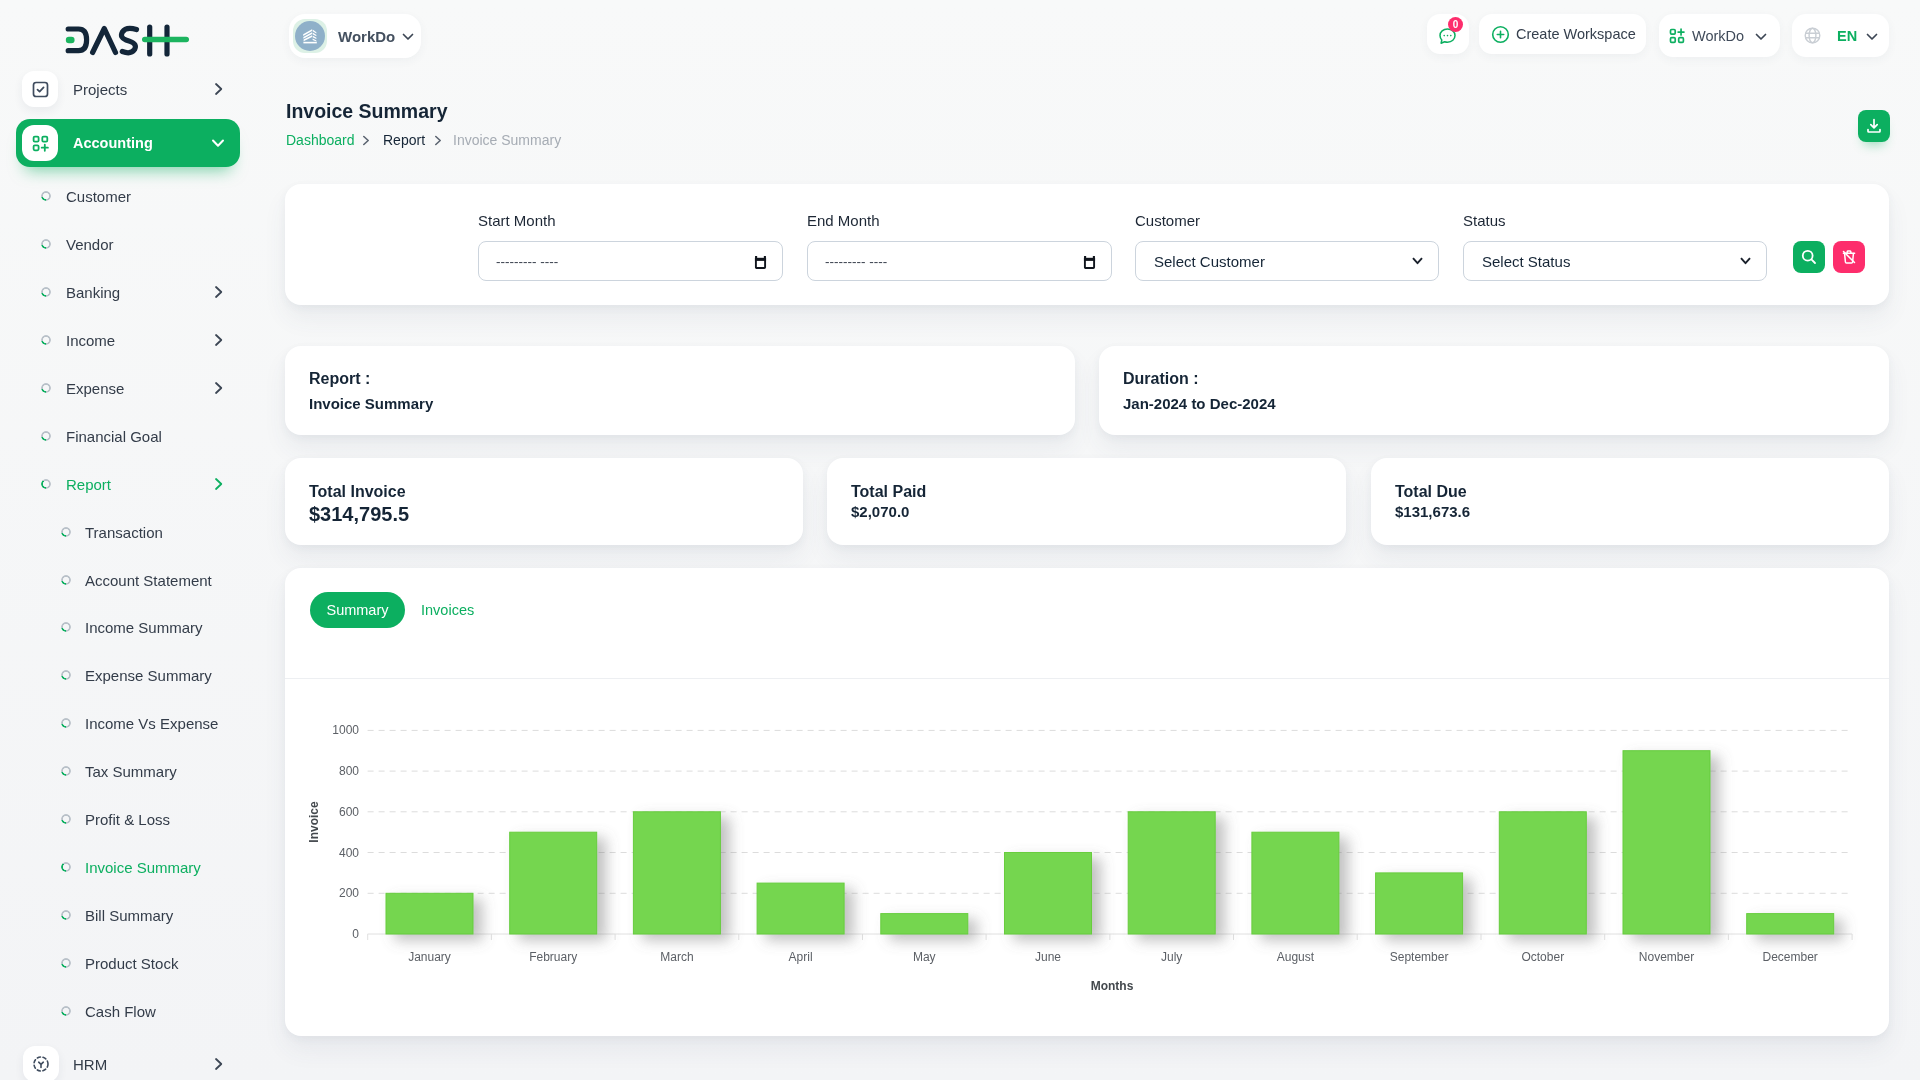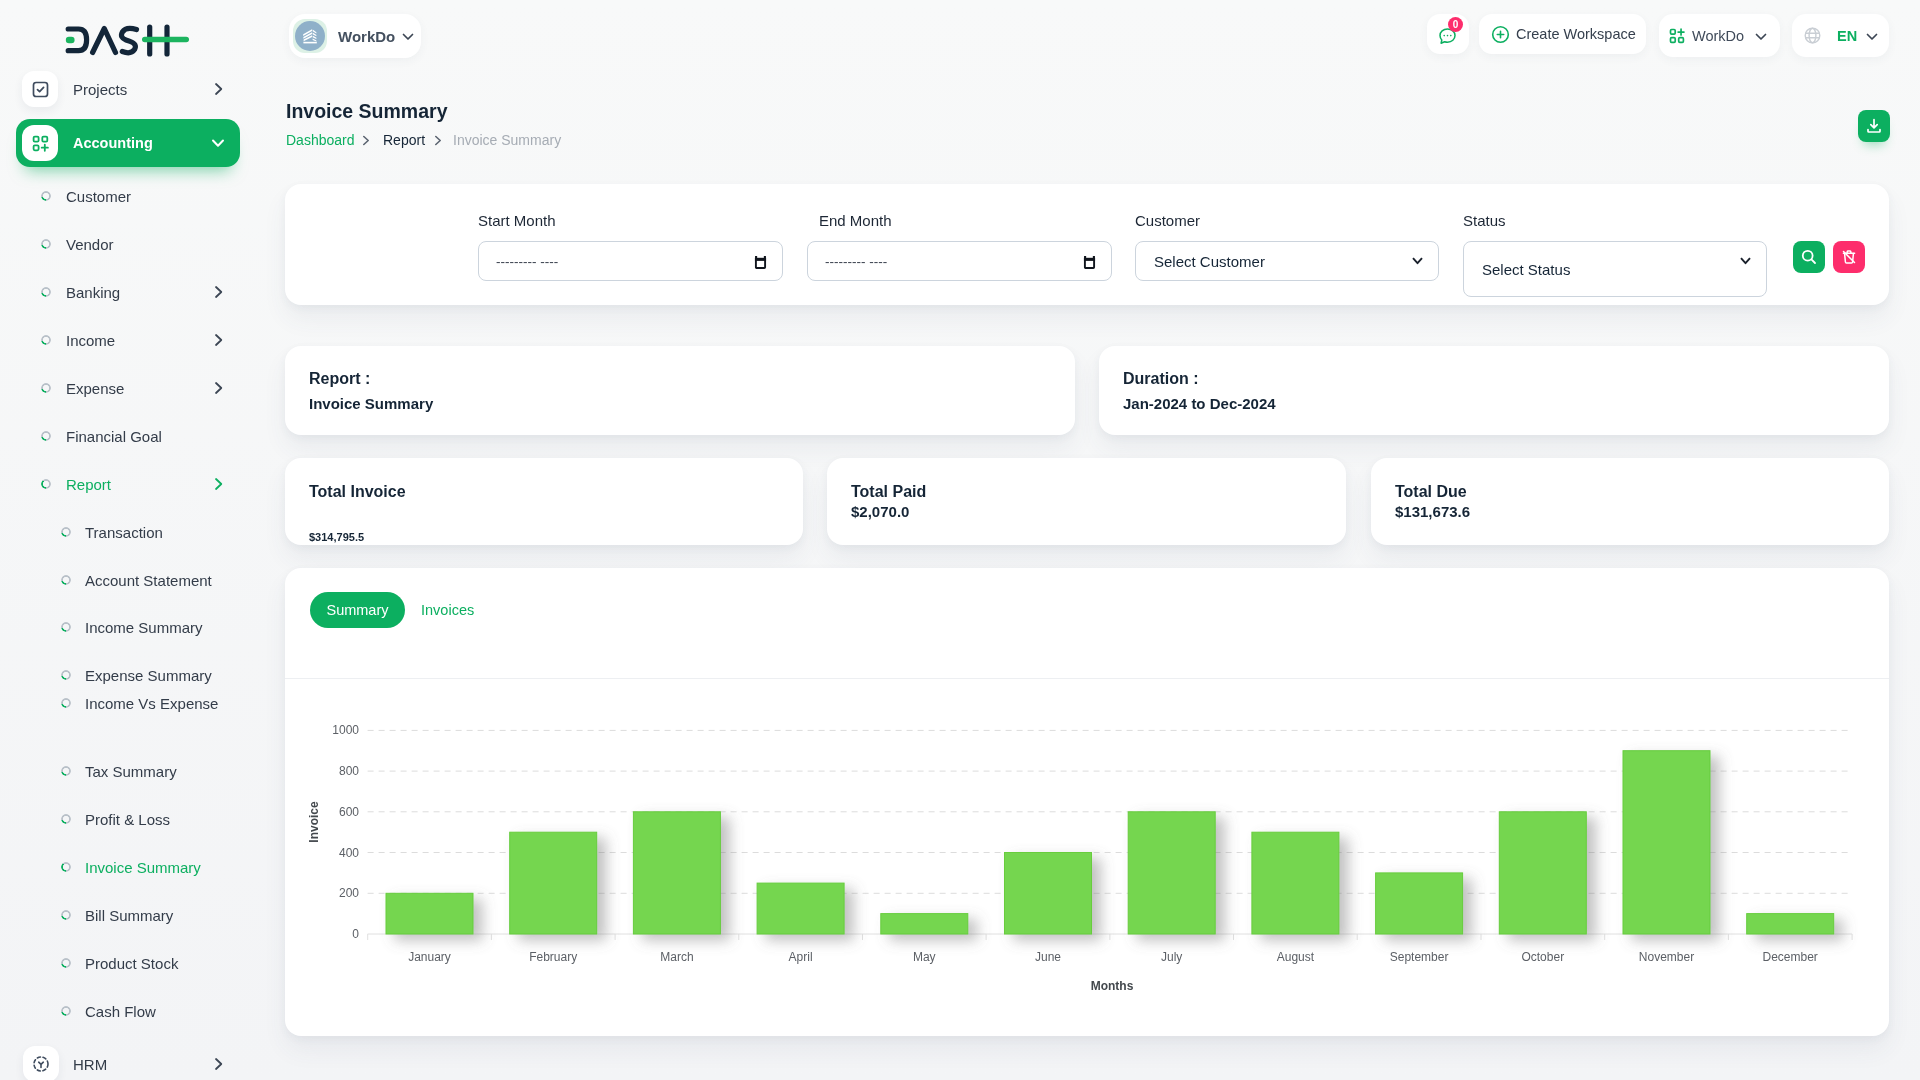--- a/index.html
+++ b/index.html
@@ -121,21 +121,21 @@
       <span class="txt" style="left:85px;">Account Statement</span>
     </div>
 <div class="mitem" style="top:615px;">
       <span class="bullet" style="left:61px;"></span>
       <span class="txt" style="left:85px;">Income Summary</span>
     </div>
 <div class="mitem" style="top:663px;">
       <span class="bullet" style="left:61px;"></span>
       <span class="txt" style="left:85px;">Expense Summary</span>
     </div>
-<div class="mitem" style="top:691px;">
+<div class="mitem" style="top:711px;">
       <span class="bullet" style="left:61px;"></span>
       <span class="txt" style="left:85px;">Income Vs Expense</span>
     </div>
 <div class="mitem" style="top:759px;">
       <span class="bullet" style="left:61px;"></span>
       <span class="txt" style="left:85px;">Tax Summary</span>
     </div>
 <div class="mitem" style="top:807px;">
       <span class="bullet" style="left:61px;"></span>
       <span class="txt" style="left:85px;">Profit &amp; Loss</span>
@@ -248,21 +248,21 @@
 
 <div class="sq32" style="left:1858px;top:110px;background:#0caf60;box-shadow:0 8px 12px -6px rgba(12,175,96,.45);">
   <svg width="16" height="16" viewBox="0 0 16 16" fill="none" stroke="#fff" stroke-width="1.7" stroke-linecap="round" stroke-linejoin="round">
     <path d="M8 1.5 L8 9.5 M4.8 6.6 L8 9.8 L11.2 6.6"></path>
     <path d="M2 11.5 L2 13.2 Q2 14 2.8 14 L13.2 14 Q14 14 14 13.2 L14 11.5"></path>
   </svg>
 </div>
 
 <div class="card" style="left:285px;top:184px;width:1604px;height:121px;"></div>
 <span class="flabel" style="left:478px;top:212px;">Start Month</span>
-<span class="flabel" style="left:807px;top:212px;margin-left:12px;">End Month</span>
+<span class="flabel" style="left:807px;top:212px;">End Month</span>
 <span class="flabel" style="left:1135px;top:212px;">Customer</span>
 <span class="flabel" style="left:1463px;top:212px;">Status</span>
 <div class="abs minput" style="left:478px;top:241px;">
       <span class="dashes">--------- ----</span>
   <svg class="cal" width="13" height="15" viewBox="0 0 13 15">
         <path d="M2.1 1 L2.1 3.4 M10.9 1 L10.9 3.4" stroke="#10151d" stroke-width="2.1"></path>
         <rect x="0.9" y="2.8" width="11.2" height="3.0" fill="#10151d"></rect>
         <rect x="1.9" y="4.6" width="9.2" height="8.4" rx="0.8" fill="none" stroke="#10151d" stroke-width="1.9"></rect>
       </svg>
 </div>
@@ -271,21 +271,21 @@
   <svg class="cal" width="13" height="15" viewBox="0 0 13 15">
         <path d="M2.1 1 L2.1 3.4 M10.9 1 L10.9 3.4" stroke="#10151d" stroke-width="2.1"></path>
         <rect x="0.9" y="2.8" width="11.2" height="3.0" fill="#10151d"></rect>
         <rect x="1.9" y="4.6" width="9.2" height="8.4" rx="0.8" fill="none" stroke="#10151d" stroke-width="1.9"></rect>
       </svg>
 </div>
 <select class="ctl abs" style="left:1135px;top:241px;width:304px;height:40px;"><option>Select Customer</option></select>
 <svg class="selchev" style="left:1412px;top:257px;" width="11" height="8" viewBox="0 0 11 8" fill="none" stroke="#1a212c" stroke-width="1.9" stroke-linejoin="round">
       <path d="M1 1.2 L5.5 6.2 L10 1.2"></path>
     </svg>
-<select class="ctl abs" style="left:1463px;top:241px;width:304px;height:56px;"><option>Select Status</option></select>
+<select class="ctl abs" style="left:1463px;top:241px;width:304px;height:40px;"><option>Select Status</option></select>
 <svg class="selchev" style="left:1740px;top:257px;" width="11" height="8" viewBox="0 0 11 8" fill="none" stroke="#1a212c" stroke-width="1.9" stroke-linejoin="round">
       <path d="M1 1.2 L5.5 6.2 L10 1.2"></path>
     </svg>
 <div class="sq32" style="left:1793px;top:241px;background:#0caf60;">
   <svg width="16" height="16" viewBox="0 0 16 16" fill="none" stroke="#fff" stroke-width="1.8" stroke-linecap="round">
         <circle cx="6.7" cy="6.7" r="4.9"></circle>
         <path d="M10.4 10.4 L14 14"></path>
       </svg>
 </div>
 <div class="sq32" style="left:1833px;top:241px;background:#fd2d6c;">
@@ -298,21 +298,21 @@
 
 <div class="card" style="left:285px;top:346px;width:790px;height:89px;"></div>
 <div class="abs" style="left:309px;top:370px;font-size:16px;font-weight:700;">Report :</div>
 <div class="abs" style="left:309px;top:395px;font-size:15px;font-weight:700;">Invoice Summary</div>
 <div class="card" style="left:1099px;top:346px;width:790px;height:89px;"></div>
 <div class="abs" style="left:1123px;top:370px;font-size:16px;font-weight:700;">Duration :</div>
 <div class="abs" style="left:1123px;top:395px;font-size:15px;font-weight:700;">Jan-2024 to Dec-2024</div>
 
 <div class="card" style="left:285px;top:458px;width:518px;height:87px;"></div>
 <div class="abs" style="left:309px;top:483px;font-size:16px;font-weight:700;">Total Invoice</div>
-<div class="abs" style="left:309px;top:503px;font-size:11px;font-weight:600;margin-top:28px;">$314,795.5</div>
+<div class="abs" style="left:309px;top:503px;font-size:20px;font-weight:600;">$314,795.5</div>
 <div class="card" style="left:827px;top:458px;width:519px;height:87px;"></div>
 <div class="abs" style="left:851px;top:483px;font-size:16px;font-weight:700;">Total Paid</div>
 <div class="abs" style="left:851px;top:503px;font-size:15px;font-weight:600;">$2,070.0</div>
 <div class="card" style="left:1371px;top:458px;width:518px;height:87px;"></div>
 <div class="abs" style="left:1395px;top:483px;font-size:16px;font-weight:700;">Total Due</div>
 <div class="abs" style="left:1395px;top:503px;font-size:15px;font-weight:600;">$131,673.6</div>
 
 <div class="card" style="left:285px;top:568px;width:1604px;height:468px;"></div>
 <div class="abs" style="left:310px;top:592px;width:95px;height:36px;border-radius:18px;background:#0caf60;color:#fff;font-size:14.5px;display:flex;align-items:center;justify-content:center;">Summary</div>
 <div class="abs" style="left:421px;top:592px;height:36px;display:flex;align-items:center;font-size:14.5px;color:#0caf60;">Invoices</div>

